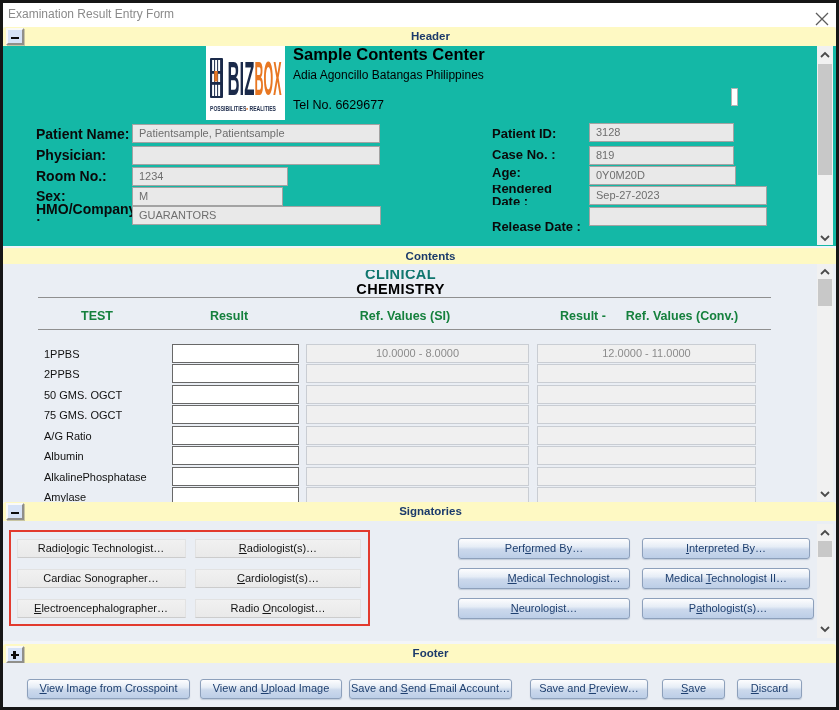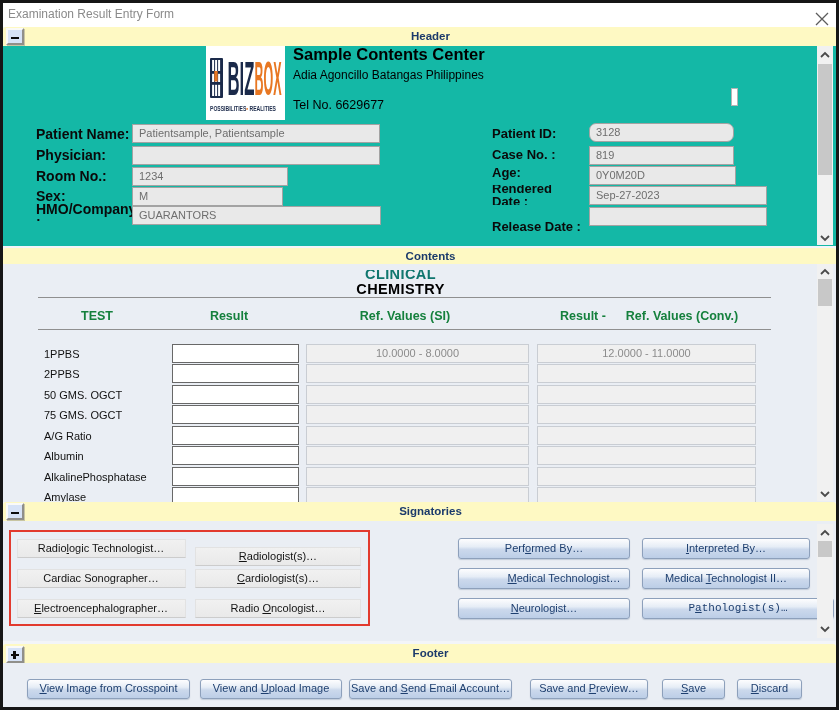--- a/index.html
+++ b/index.html
@@ -88,21 +88,21 @@
     <div class="in" style="left:129px;top:160.5px;width:249px;">GUARANTORS</div>
 
     <div class="blab" style="left:489px;top:81.5px;">Patient ID:</div>
     <div class="blab" style="left:489px;top:102px;">Case No. :</div>
     <div class="blab" style="left:489px;top:120.5px;">Age:</div>
     <div class="blab" style="left:489px;top:139.5px;width:78px;height:20px;overflow:hidden;white-space:normal;">
         <div style="margin-top:-3px;line-height:13px;">Rendered Date&nbsp;:</div>
       </div>
     <div class="blab" style="left:489px;top:149px;margin-top:25px;">Release Date :</div>
 
-    <div class="in" style="left:586px;top:77.5px;width:145px;border-radius:7px;">3128</div>
+    <div class="in" style="left:586px;top:77.5px;width:145px;">3128</div>
     <div class="in" style="left:586px;top:100px;width:145px;">819</div>
     <div class="in" style="left:586px;top:120px;width:147px;">0Y0M20D</div>
     <div class="in" style="left:586px;top:140.5px;width:178px;">Sep-27-2023</div>
     <div class="in" style="left:586px;top:161.5px;width:178px;"></div>
 
     <div class="sb" style="left:814px;top:0.5px;height:199px;">
       <svg style="top:5px;" width="12" height="8" viewBox="0 0 12 8">
           <path d="M2 6 L6 2 L10 6" stroke="#4a4a4a" stroke-width="1.8" fill="none"></path>
         </svg>
       <div class="thumb" style="top:18px;height:111px;"></div>
@@ -179,32 +179,32 @@
   <div class="bar" style="top:498.5px;height:19.5px;">
       <div class="lbl" style="line-height:19.5px;">Signatories</div>
       <div class="mbtn">
         <i class="h"></i>
       </div>
     </div>
 
   <div class="sect" style="top:518px;height:120px;background:#eaeef4;">
     <div class="abs" style="left:6px;top:9px;width:361px;height:96px;border:2px solid #e23a2e;box-sizing:border-box;"></div>
     <div class="fbtn" style="left:13.5px;top:18px;width:169px;">Radio<u>l</u>ogic Technologist…</div>
-    <div class="fbtn" style="left:192px;top:18px;width:166px;margin-top:8px;"><u>R</u>adiologist(s)…</div>
+    <div class="fbtn" style="left:192px;top:18px;width:166px;"><u>R</u>adiologist(s)…</div>
     <div class="fbtn" style="left:13.5px;top:48px;width:169px;">Cardiac Sono<u>g</u>rapher…</div>
     <div class="fbtn" style="left:192px;top:48px;width:166px;"><u>C</u>ardiologist(s)…</div>
     <div class="fbtn" style="left:13.5px;top:78px;width:169px;"><u>E</u>lectroencephalographer…</div>
     <div class="fbtn" style="left:192px;top:78px;width:166px;">Radio <u>O</u>ncologist…</div>
 
     <div class="gbtn" style="left:455px;top:16.5px;width:172px;height:21px;line-height:19px;">Perf<u>o</u>rmed By…</div>
     <div class="gbtn" style="left:639px;top:16.5px;width:168px;height:21px;line-height:19px;"><u>I</u>nterpreted By…</div>
     <div class="gbtn" style="left:455px;top:46.5px;width:172px;height:21px;line-height:19px;padding-left:40px;"><u>M</u>edical Technologist…</div>
     <div class="gbtn" style="left:639px;top:46.5px;width:168px;height:21px;line-height:19px;">Medical <u>T</u>echnologist II…</div>
     <div class="gbtn" style="left:455px;top:76.5px;width:172px;height:21px;line-height:19px;"><u>N</u>eurologist…</div>
-    <div class="gbtn" style="left:639px;top:76.5px;width:192px;height:21px;line-height:19px;font-family:Liberation Mono, monospace;">P<u>a</u>thologist(s)…</div>
+    <div class="gbtn" style="left:639px;top:76.5px;width:172px;height:21px;line-height:19px;">P<u>a</u>thologist(s)…</div>
 
     <div class="sb" style="left:814px;top:3px;height:114px;">
       <svg style="top:5px;" width="12" height="8" viewBox="0 0 12 8">
           <path d="M2 6 L6 2 L10 6" stroke="#4a4a4a" stroke-width="1.8" fill="none"></path>
         </svg>
       <div class="thumb" style="top:17px;height:16px;"></div>
       <svg style="top:101px;" width="12" height="8" viewBox="0 0 12 8">
           <path d="M2 2 L6 6 L10 2" stroke="#4a4a4a" stroke-width="1.8" fill="none"></path>
         </svg>
     </div>

